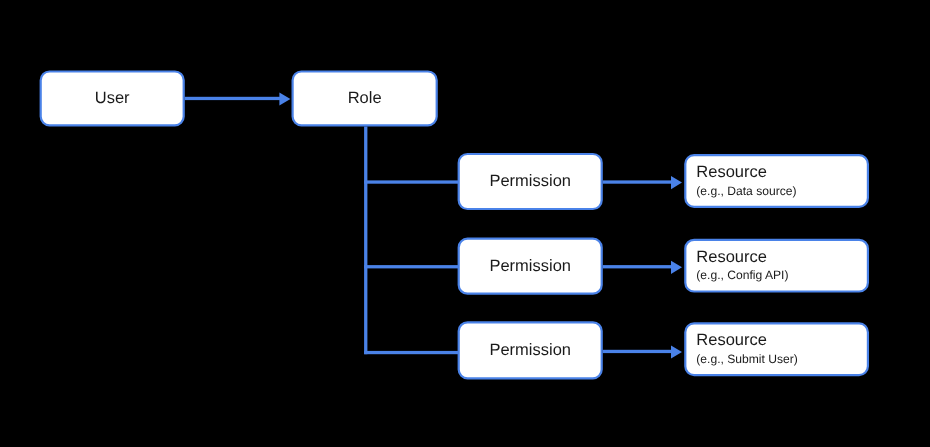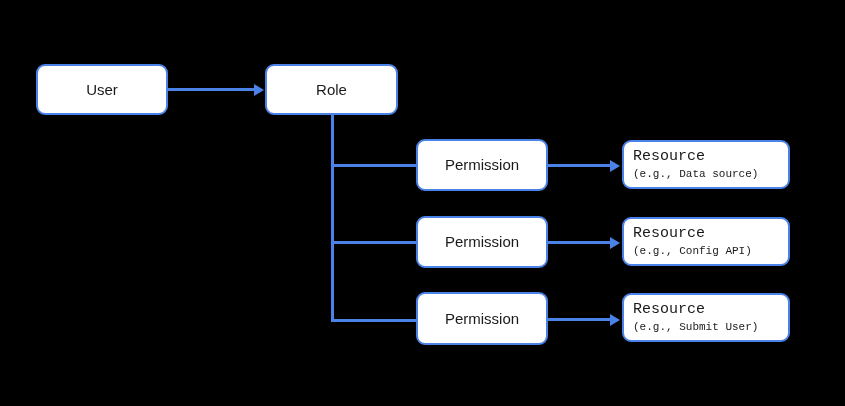--- a/index.html
+++ b/index.html
@@ -27,21 +27,20 @@
     color: #1a1a1a;
   }
   .node.centered {
     align-items: center;
     text-align: center;
   }
   .node.lefted {
     align-items: flex-start;
     text-align: left;
     padding-left: 9px;
-    font-family: Liberation Mono, monospace;
   }
   .node-title {
     font-size: 15px;
     line-height: 18px;
     color: #1a1a1a;
     white-space: nowrap;
   }
   .node-sub {
     font-size: 11px;
     line-height: 14px;

